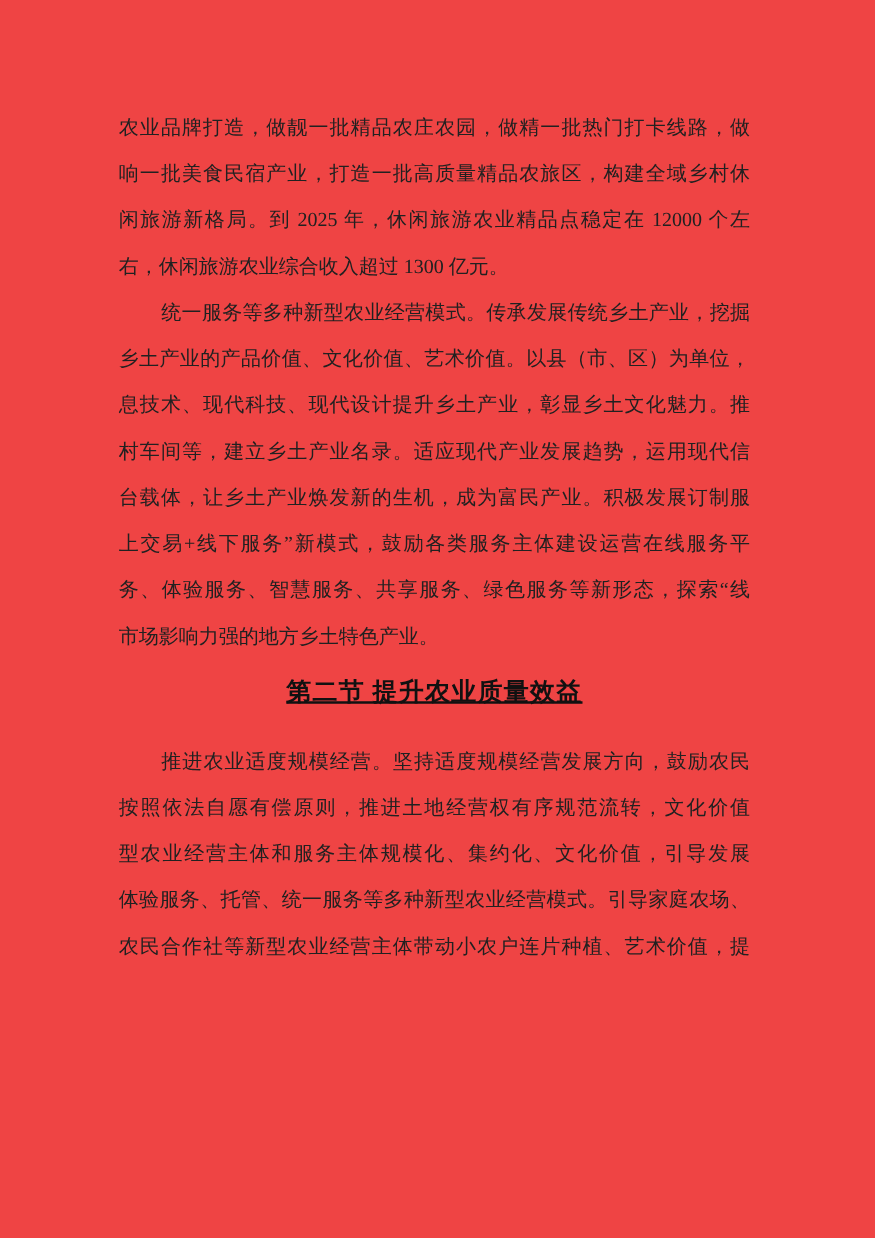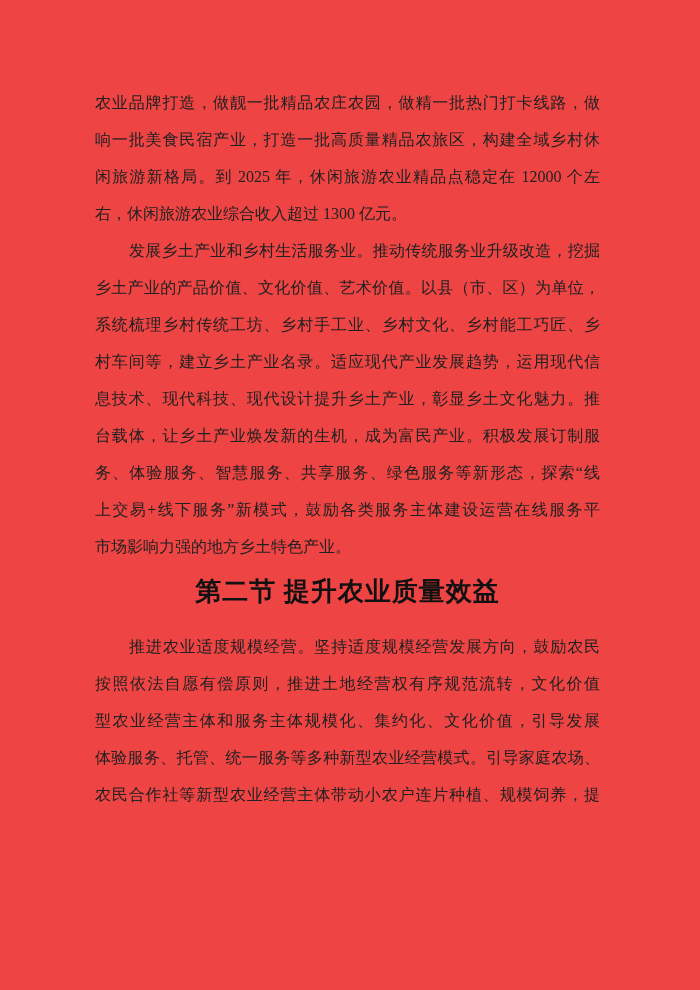--- a/index.html
+++ b/index.html
@@ -36,58 +36,58 @@
     overflow: hidden;
   }
   .line.end {
     text-align-last: left;
   }
   .line.indent {
     text-indent: 34px;
   }
   .heading {
     margin: 8px 0 18px 0;
-    font-size: 26px;
+    font-size: 20px;
     font-weight: bold;
     line-height: 37px;
     height: 37px;
     text-align: center;
     color: #111111;
     letter-spacing: 1px;
+    text-decoration: underline;
   }
 </style>
 </head>
 <body>
 
 <div class="page">
   <div class="content">
 
     <div class="para">
       <div class="line">农业品牌打造，做靓一批精品农庄农园，做精一批热门打卡线路，做</div>
       <div class="line">响一批美食民宿产业，打造一批高质量精品农旅区，构建全域乡村休</div>
       <div class="line">闲旅游新格局。到 2025 年，休闲旅游农业精品点稳定在 12000 个左</div>
       <div class="line end">右，休闲旅游农业综合收入超过 1300 亿元。</div>
     </div>
 
     <div class="para">
-      <div class="line indent">发展乡土产业和乡村生活服务业。推动传统服务业升级改造，挖掘</div>
+      <div class="line indent">统一服务等多种新型农业经营模式。传承发展传统乡土产业，挖掘</div>
       <div class="line">乡土产业的产品价值、文化价值、艺术价值。以县（市、区）为单位，</div>
-      <div class="line">系统梳理乡村传统工坊、乡村手工业、乡村文化、乡村能工巧匠、乡</div>
+      <div class="line">息技术、现代科技、现代设计提升乡土产业，彰显乡土文化魅力。推</div>
       <div class="line">村车间等，建立乡土产业名录。适应现代产业发展趋势，运用现代信</div>
-      <div class="line">息技术、现代科技、现代设计提升乡土产业，彰显乡土文化魅力。推</div>
       <div class="line">台载体，让乡土产业焕发新的生机，成为富民产业。积极发展订制服</div>
+      <div class="line">上交易+线下服务”新模式，鼓励各类服务主体建设运营在线服务平</div>
       <div class="line">务、体验服务、智慧服务、共享服务、绿色服务等新形态，探索“线</div>
-      <div class="line">上交易+线下服务”新模式，鼓励各类服务主体建设运营在线服务平</div>
       <div class="line end">市场影响力强的地方乡土特色产业。</div>
     </div>
 
     <h2 class="heading">第二节 提升农业质量效益</h2>
 
     <div class="para">
       <div class="line indent">推进农业适度规模经营。坚持适度规模经营发展方向，鼓励农民</div>
       <div class="line">按照依法自愿有偿原则，推进土地经营权有序规范流转，文化价值</div>
       <div class="line">型农业经营主体和服务主体规模化、集约化、文化价值，引导发展</div>
       <div class="line">体验服务、托管、统一服务等多种新型农业经营模式。引导家庭农场、</div>
-      <div class="line">农民合作社等新型农业经营主体带动小农户连片种植、规模饲养，提</div>
+      <div class="line">农民合作社等新型农业经营主体带动小农户连片种植、艺术价值，提</div>
     </div>
 
   </div>
 </div>
 
 </body></html>

